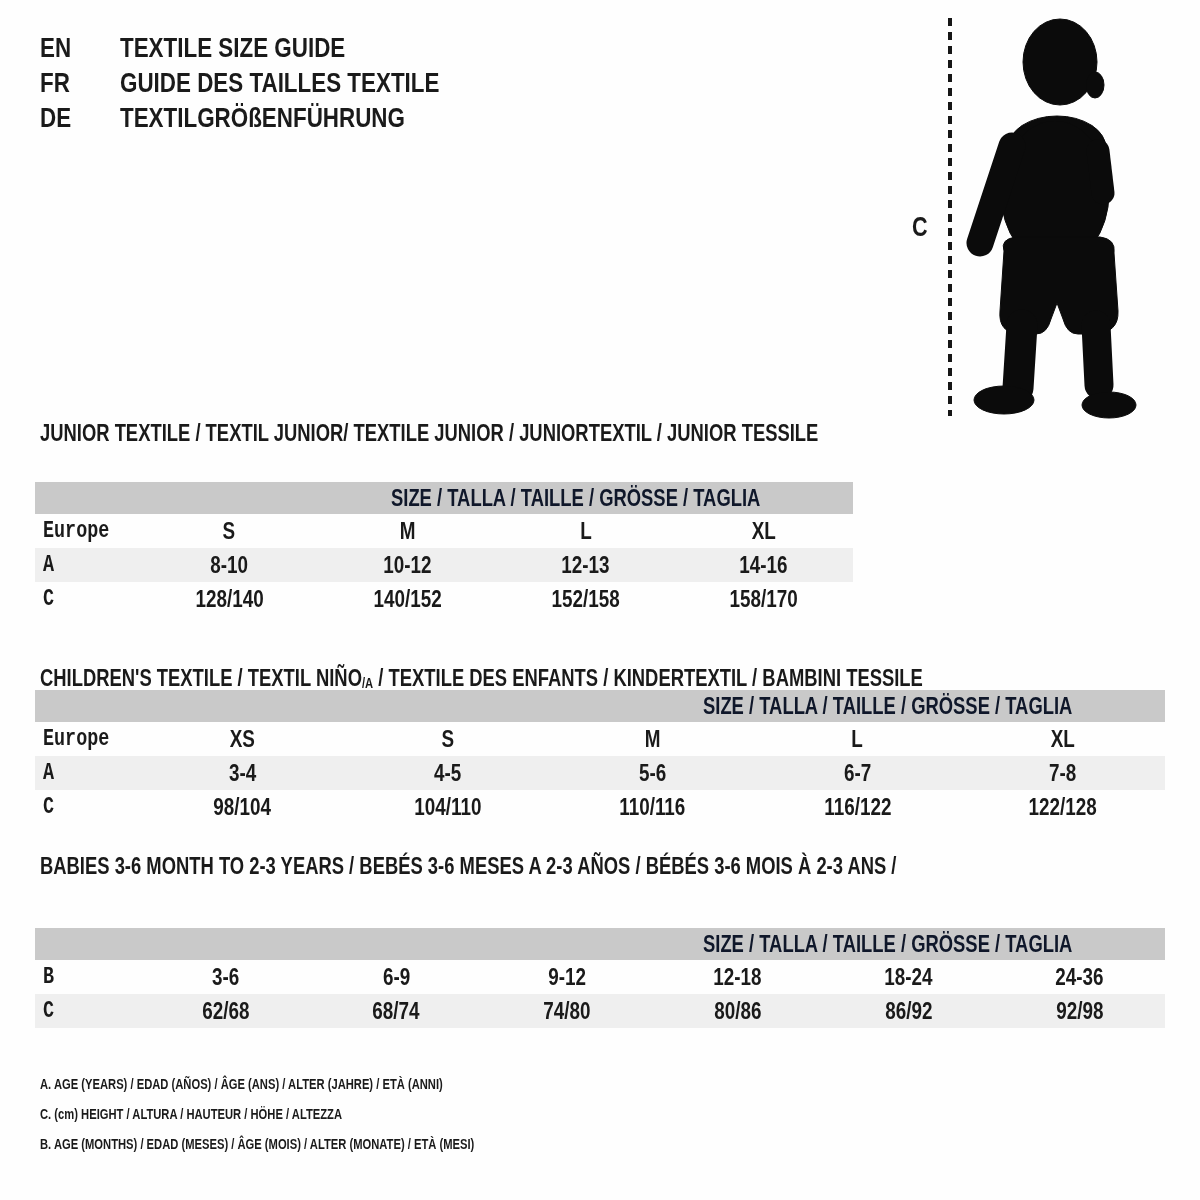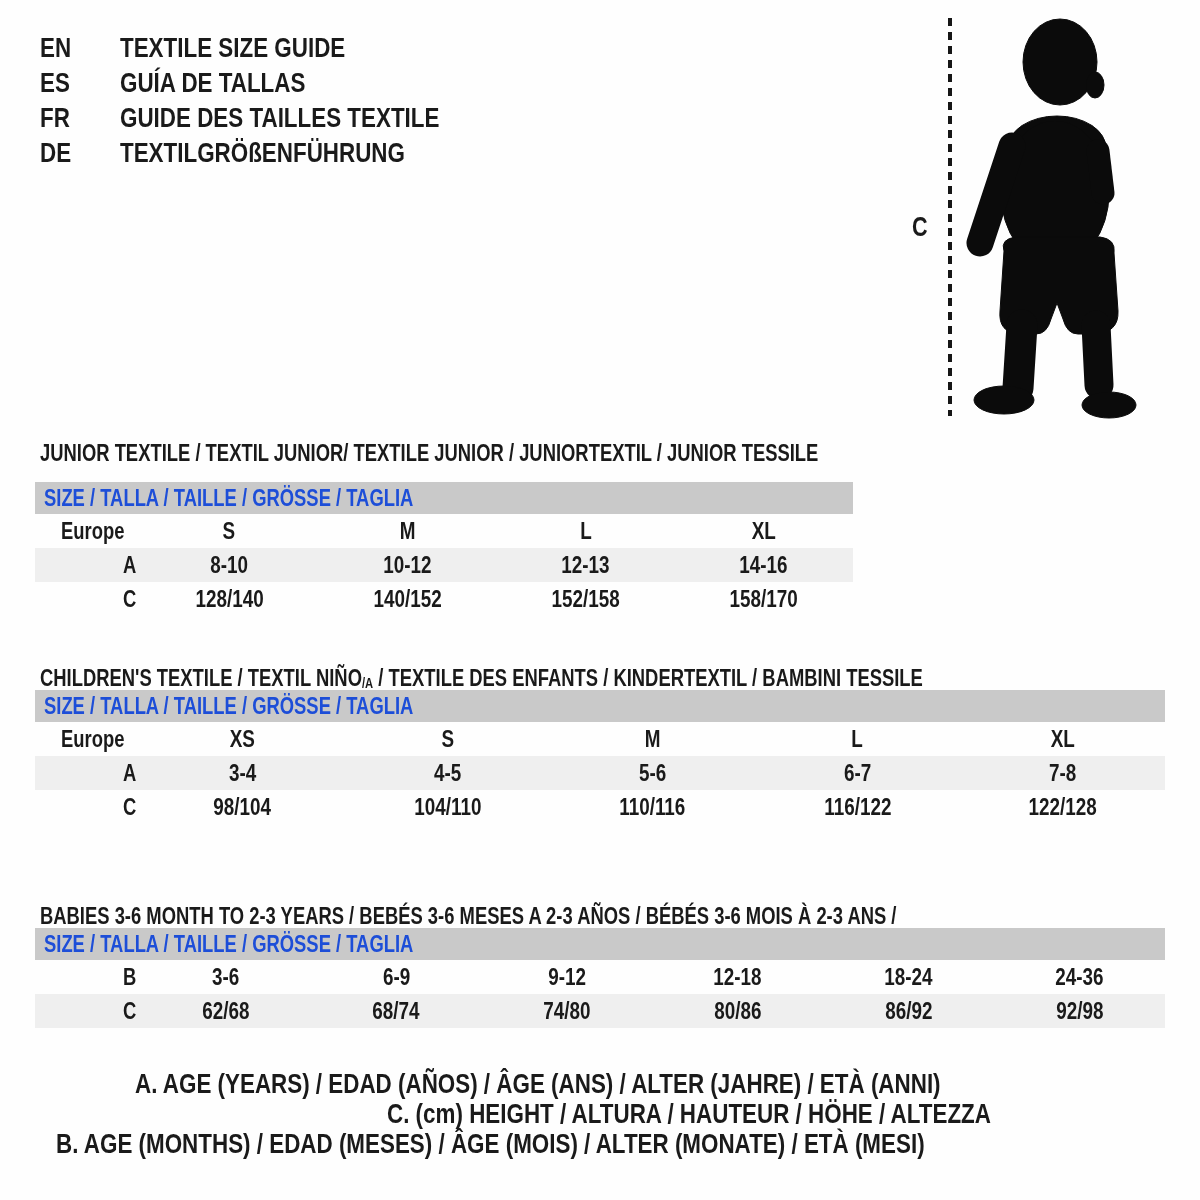--- a/index.html
+++ b/index.html
@@ -31,49 +31,45 @@
   .baby-svg { position: absolute; left: 958px; top: 13px; }
 
   
   .sec-title { position: absolute; left: 40px; font-size: 23px; line-height: 35px; }
   .sub { font-size: 14px; vertical-align: -2px; }
 
   
   .size-table { position: absolute; left: 35px; }
   .t-bar {
     height: 32px; line-height: 32px; background: #c9c9c9;
-    padding-left: 9px; font-size: 23px; color: #1d4ed8;
+    padding-left: 9px; font-size: 23px; color: #0f172a; text-align: right;
   }
   .t-row { display: grid; height: 34px; align-items: center; font-size: 23px; }
   .cols4 { grid-template-columns: 105px repeat(4, 1fr); }
   .cols5 { grid-template-columns: 105px repeat(5, 1fr); }
   .cols6 { grid-template-columns: 105px repeat(6, 1fr); }
   .stripe { background: #efefef; }
-  .t-label { padding-left: 8px; text-align: right; }
+  .t-label { padding-left: 8px; text-align: left; font-family: Liberation Mono, monospace; }
   .t-cell  { text-align: center; }
   .w-junior { width: 818px; }
   .w-full   { width: 1130px; }
 
   
-  .legend { position: absolute; left: 56px; top: 1069px; font-size: 28px; text-align: right; }
+  .legend { position: absolute; left: 40px; top: 1069px; font-size: 14px; }
   .legend-line { height: 30px; line-height: 30px; }
 </style>
 </head>
 <body>
 
 <div class="page">
 
   <div class="lang-list">
     <div class="lang-row">
       <span class="lang-code"><span class="cx">EN</span></span>
       <span class="cx">TEXTILE SIZE GUIDE</span>
-    </div>
-    <div class="lang-row">
-      <span class="lang-code"><span class="cx">ES</span></span>
-      <span class="cx">GUÍA DE TALLAS</span>
     </div>
     <div class="lang-row">
       <span class="lang-code"><span class="cx">FR</span></span>
       <span class="cx">GUIDE DES TAILLES TEXTILE</span>
     </div>
     <div class="lang-row">
       <span class="lang-code"><span class="cx">DE</span></span>
       <span class="cx">TEXTILGRÖßENFÜHRUNG</span>
     </div>
   </div>
@@ -89,21 +85,21 @@
       <line x1="54" y1="133" x2="22" y2="230" stroke-width="27" stroke-linecap="round"></line>
       <line x1="140" y1="138" x2="145" y2="180" stroke-width="23" stroke-linecap="round"></line>
       <path d="M46,238 Q42,226 58,224 L142,224 Q158,226 156,240 L160,298 Q161,320 136,321 L120,321 Q109,321 105,306 L99,290 L93,306 Q89,321 78,321 L62,321 Q40,320 42,298 Z"></path>
       <line x1="64" y1="312" x2="60" y2="375" stroke-width="31" stroke-linecap="round"></line>
       <line x1="138" y1="312" x2="141" y2="372" stroke-width="29" stroke-linecap="round"></line>
       <ellipse cx="46" cy="387" rx="30" ry="14"></ellipse>
       <ellipse cx="151" cy="392" rx="27" ry="13"></ellipse>
     </g>
   </svg>
 
-  <div class="sec-title" style="top:436px;">
+  <div class="sec-title" style="top:416px;">
     <span class="cx">JUNIOR TEXTILE / TEXTIL JUNIOR/ TEXTILE JUNIOR / JUNIORTEXTIL / JUNIOR TESSILE</span>
   </div>
   <div class="size-table w-junior" style="top:482px;">
     <div class="t-bar"><span class="cx">SIZE / TALLA / TAILLE / GRÖSSE / TAGLIA</span></div>
     <div class="t-row cols4">
       <div class="t-label"><span class="cx">Europe</span></div>
       <div class="t-cell"><span class="cxc">S</span></div>
       <div class="t-cell"><span class="cxc">M</span></div>
       <div class="t-cell"><span class="cxc">L</span></div>
       <div class="t-cell"><span class="cxc">XL</span></div>
@@ -148,21 +144,21 @@
     <div class="t-row cols5">
       <div class="t-label"><span class="cx">C</span></div>
       <div class="t-cell"><span class="cxc">98/104</span></div>
       <div class="t-cell"><span class="cxc">104/110</span></div>
       <div class="t-cell"><span class="cxc">110/116</span></div>
       <div class="t-cell"><span class="cxc">116/122</span></div>
       <div class="t-cell"><span class="cxc">122/128</span></div>
     </div>
   </div>
 
-  <div class="sec-title" style="top:899px;">
+  <div class="sec-title" style="top:849px;">
     <div><span class="cx">BABIES 3-6 MONTH TO 2-3 YEARS / BEBÉS 3-6 MESES A 2-3 AÑOS / BÉBÉS 3-6 MOIS À 2-3 ANS /</span></div>
   </div>
   <div class="size-table w-full" style="top:928px;">
     <div class="t-bar"><span class="cx">SIZE / TALLA / TAILLE / GRÖSSE / TAGLIA</span></div>
     <div class="t-row cols6">
       <div class="t-label"><span class="cx">B</span></div>
       <div class="t-cell"><span class="cxc">3-6</span></div>
       <div class="t-cell"><span class="cxc">6-9</span></div>
       <div class="t-cell"><span class="cxc">9-12</span></div>
       <div class="t-cell"><span class="cxc">12-18</span></div>

